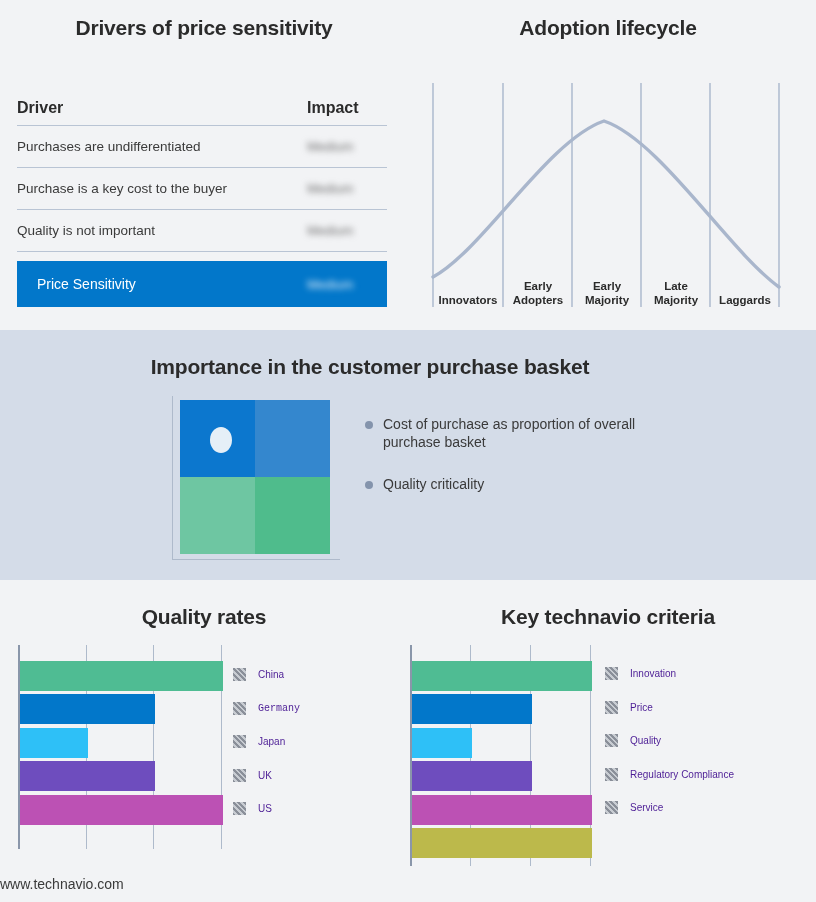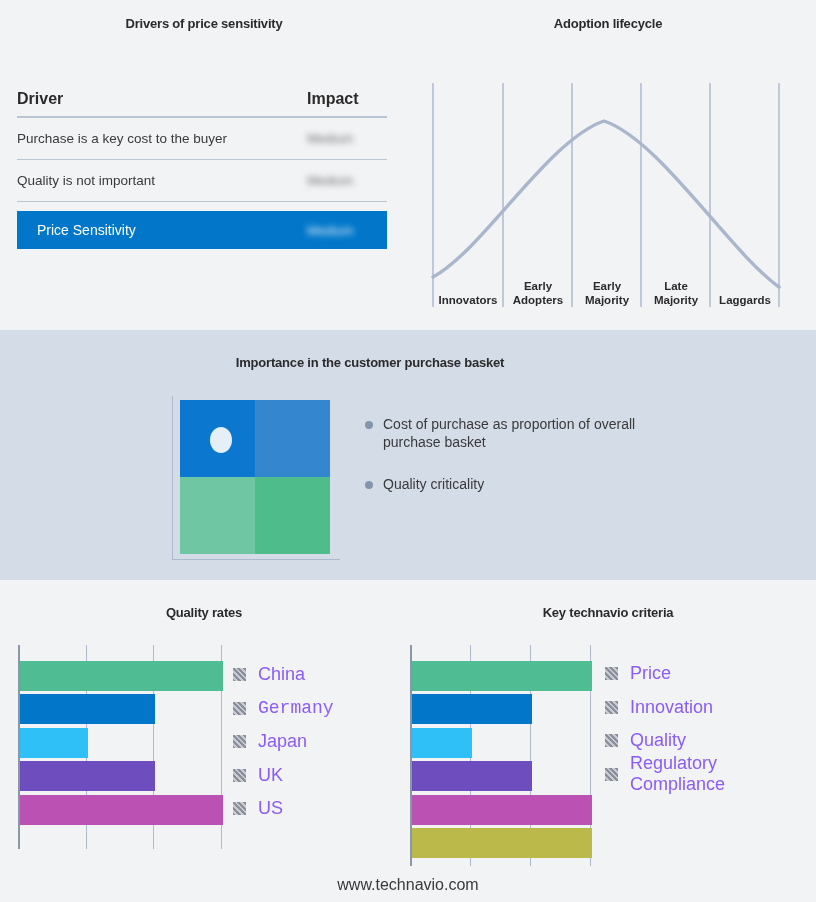--- a/index.html
+++ b/index.html
@@ -12,38 +12,38 @@
     position:relative;
   }
   .band{position:absolute;left:0;width:816px;}
   .band-top{top:0;height:330px;background:#F2F3F5;}
   .band-mid{top:330px;height:250px;background:#D4DCE8;}
   .band-bot{top:580px;height:322px;background:#F2F3F5;}
 
   .panel{position:absolute;}
 
   .sec-title{
-    font-weight:bold;font-size:13px;color:#2B2B2B;
+    font-weight:bold;font-size:21px;color:#2B2B2B;
     text-align:center;letter-spacing:-0.2px;
   }
 
   
   #drivers-panel{left:0;top:0;width:408px;height:330px;}
   #drivers-title{left:0;top:16px;width:408px;position:absolute;}
   .tbl{position:absolute;left:17px;top:90px;width:370px;}
   .tbl-head{display:flex;align-items:flex-end;padding-bottom:8px;}
-  .th-driver{font-weight:bold;font-size:16px;color:#2B2B2B;flex:1;}
+  .th-driver{font-weight:bold;font-size:16px;color:#2B2B2B;flex:1;margin-top:9px;}
   .th-impact{font-weight:bold;font-size:16px;color:#2B2B2B;width:80px;text-align:left;}
   .hr{height:1px;background:#B9C4D4;width:100%;}
   .tr{display:flex;align-items:center;height:41px;}
   .td-driver{flex:1;font-size:13.5px;color:#3A3A3A;}
   .td-impact{width:80px;font-size:13px;color:#6E6E6E;
     filter:blur(3px);-webkit-filter:blur(3px);user-select:none;}
   .tr-highlight{
-    background:#0277CA;height:38px;margin-top:9px;
+    background:#0277CA;height:46px;margin-top:9px;
     display:flex;align-items:center;padding:0 0 0 20px;width:370px;
     box-sizing:border-box;
   }
   .tr-highlight .td-driver{color:#FFFFFF;font-size:14px;}
   .tr-highlight .td-impact{color:#EAF2FA;width:80px;}
 
   
   #lifecycle-panel{left:408px;top:0;width:408px;height:330px;}
   #lifecycle-title{left:404px;top:16px;width:408px;position:absolute;}
   .lc-stage{
@@ -80,44 +80,48 @@
   .axis-y{position:absolute;width:2px;background:#8A96AA;}
   .grid{position:absolute;width:1px;background:#AEBACB;}
   .bar{position:absolute;height:30px;}
   .blegend{position:absolute;}
   .bl-row{display:flex;align-items:center;height:33.5px;}
   .swatch{
     width:13px;height:13px;margin-right:12px;flex:0 0 13px;
     background:
       repeating-linear-gradient(45deg,#8A8F99 0 2px,#C8CCD2 2px 4px);
   }
-  .bl-label{font-size:18px;color:#8b5cf6;}
+  .bl-label{font-size:10px;color:#4c1d95;}
 
   #watermark{
-    position:absolute;left:0;top:876px;width:816px;text-align:center;
-    font-size:16px;color:#3A3A3A;
+    position:absolute;left:0;top:876px;width:816px;text-align:left;
+    font-size:14px;color:#3A3A3A;
   }
 </style>
 </head>
 <body>
 
 <div class="band band-top"></div>
 <div class="band band-mid" style="background: rgb(212, 220, 232);"></div>
 <div class="band band-bot"></div>
 
 <div class="sec-title" id="drivers-title">Drivers of price sensitivity</div>
 
 <div class="panel" id="drivers-panel">
   <div class="tbl">
     <div class="tbl-head">
       <div class="th-driver">Driver</div>
       <div class="th-impact">Impact</div>
     </div>
     <div class="hr"></div>
 
+    <div class="tr">
+      <div class="td-driver">Purchases are undifferentiated</div>
+      <div class="td-impact">Medium</div>
+    </div>
     <div class="hr"></div>
 
     <div class="tr">
       <div class="td-driver">Purchase is a key cost to the buyer</div>
       <div class="td-impact">Medium</div>
     </div>
     <div class="hr"></div>
 
     <div class="tr">
       <div class="td-driver">Quality is not important</div>
@@ -236,30 +240,34 @@
       <div class="bar" title="Innovation: 3" style="left: 2px; top: 15.75px; height: 30px; width: 180px; background: rgb(79, 188, 147);"></div>
       <div class="bar" title="Price: 2" style="left: 2px; top: 49.25px; height: 30px; width: 120px; background: rgb(2, 119, 202);"></div>
       <div class="bar" title="Quality: 1" style="left: 2px; top: 82.75px; height: 30px; width: 60px; background: rgb(46, 192, 247);"></div>
       <div class="bar" title="Relatability: 2" style="left: 2px; top: 116.25px; height: 30px; width: 120px; background: rgb(110, 77, 190);"></div>
       <div class="bar" title="Regulatory Compliance: 3" style="left: 2px; top: 149.75px; height: 30px; width: 180px; background: rgb(188, 81, 180);"></div>
       <div class="bar" title="Service: 3" style="left: 2px; top: 183.25px; height: 30px; width: 180px; background: rgb(188, 185, 75);"></div>
     </div>
   <div class="blegend" id="legend-criteria" style="left:195px;top:12px;">
       <div class="bl-row" style="height: 33.5px;">
         <div class="swatch"></div>
+        <div class="bl-label">Innovation</div>
+      </div>
+      <div class="bl-row" style="height: 33.5px;">
+        <div class="swatch"></div>
         <div class="bl-label">Price</div>
       </div>
       <div class="bl-row" style="height: 33.5px;">
         <div class="swatch"></div>
-        <div class="bl-label">Innovation</div>
-      </div>
-      <div class="bl-row" style="height: 33.5px;">
-        <div class="swatch"></div>
         <div class="bl-label">Quality</div>
       </div>
       <div class="bl-row" style="height: 33.5px;">
         <div class="swatch"></div>
         <div class="bl-label">Regulatory Compliance</div>
       </div>
+      <div class="bl-row" style="height: 33.5px;">
+        <div class="swatch"></div>
+        <div class="bl-label">Service</div>
+      </div>
     </div>
 </div>
 
 <div id="watermark">www.technavio.com</div>
 
 </body></html>

